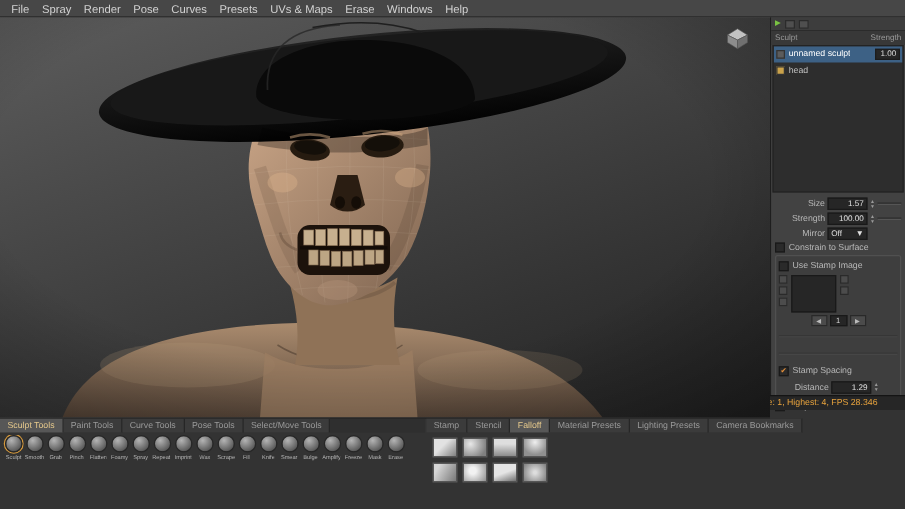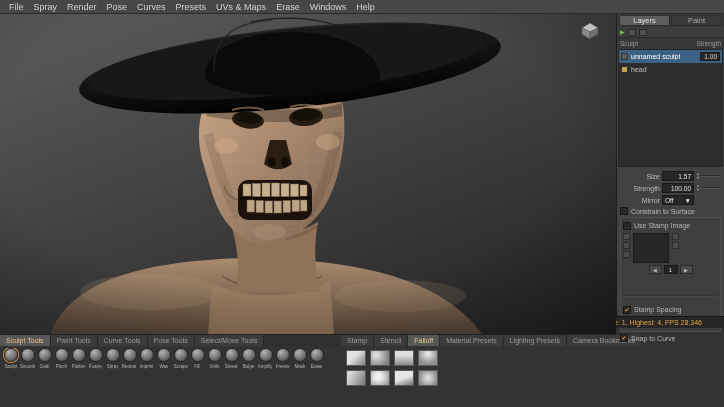--- a/index.html
+++ b/index.html
@@ -331,24 +331,20 @@
             <div class="falloff f5"></div>
             <div class="falloff f6"></div>
             <div class="falloff f7"></div>
             <div class="falloff f8"></div>
           </div>
         </div>
       </div>
     </div>
 
     <div class="right-panel">
-      <div class="rp-tabs">
-        <span class="rp-tab active">Layers</span>
-        <span class="rp-tab">Paint</span>
-      </div>
       <div class="rp-toolbar">
         <span class="play-icon">▶</span>
         <span class="rp-tool-btn"></span>
         <span class="rp-tool-btn"></span>
       </div>
       <div class="list-header">
         <span>Sculpt</span>
         <span>Strength</span>
       </div>
       <div class="layer-list">

